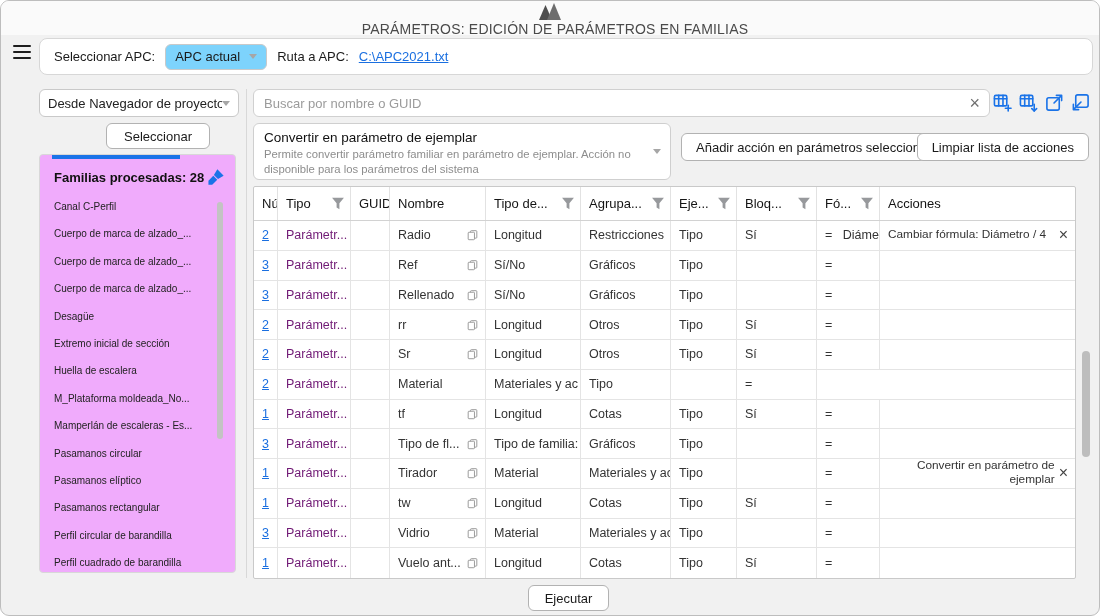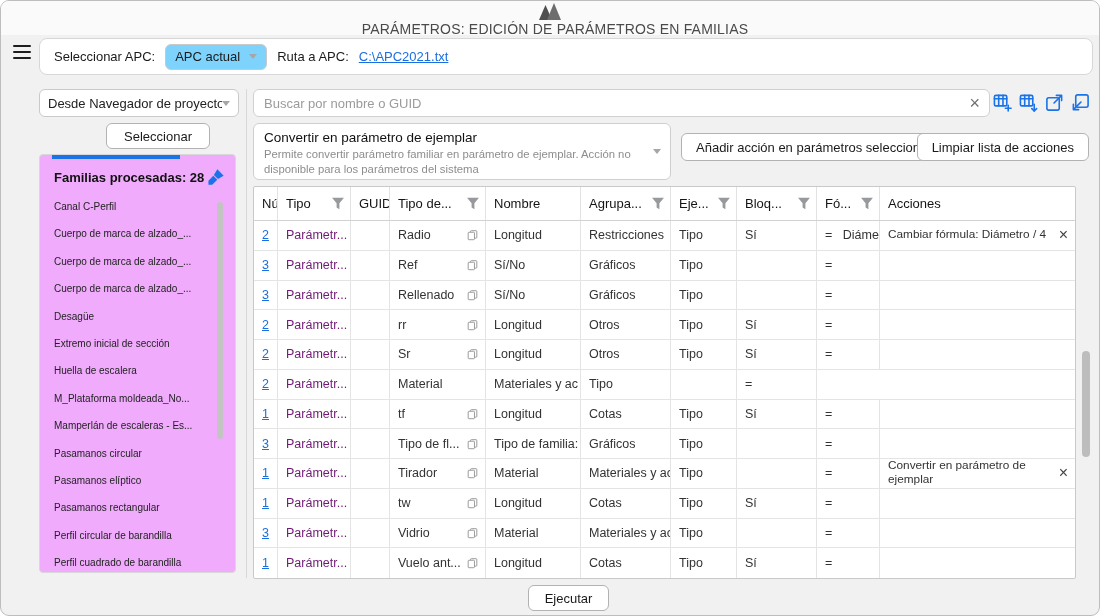--- a/index.html
+++ b/index.html
@@ -50,21 +50,21 @@
   
   .table{position:absolute;left:252px;top:185px;width:823px;background:#fff;border:1px solid #c9c9c9;border-radius:2px;}
   .grid{display:grid;grid-template-columns:24px 73px 39px 96px 95px 90px 66px 80px 63px minmax(0,1fr);}
   .thead{height:34px;border-bottom:1px solid #d2d2d2;}
   .th{display:flex;align-items:center;justify-content:space-between;padding:0 5px 0 8px;font-size:13px;color:#141414;border-right:1px solid #e2e2e2;overflow:hidden;white-space:nowrap;cursor:pointer;}
   .th:last-child{border-right:none;}
   .funnel{width:14px;height:13px;fill:#97999c;flex:none;margin-left:2px;cursor:pointer;}
   .trow{height:29.75px;border-bottom:1px solid #e4e4e4;}
   .trow:last-child{border-bottom:none;}
   .td{display:flex;align-items:center;padding:0 4px 0 8px;font-size:12.5px;color:#333;border-right:1px solid #e4e4e4;overflow:hidden;white-space:nowrap;}
-  .td:last-child{border-right:none;}
+  .td:last-child{border-right:none;text-align:right;}
   .c-num{justify-content:center;padding:0;}
   .numlink{color:#1a6fe0;text-decoration:underline;font-size:12.5px;cursor:pointer;}
   .orange{color:#701a75;}
   .copy{width:11px;height:12px;margin-left:auto;margin-right:3px;flex:none;fill:#fff;stroke:#969696;stroke-width:1.2;cursor:pointer;}
   .c-formula{white-space:pre;}
   .c-accion{justify-content:space-between;padding-right:7px;}
   .action-text{font-size:11.8px;line-height:1.18;white-space:normal;color:#333;}
   .rm{color:#444;font-size:16px;line-height:1;margin-left:4px;flex:none;cursor:pointer;}
   .vthumb{position:absolute;left:1081px;top:350px;width:8px;height:106px;background:#bdbdbd;border-radius:4px;}
   .exec-btn{position:absolute;left:527px;top:584px;width:81px;height:26px;}
@@ -193,32 +193,32 @@
             <path d="M0.5 0.7h11L7.3 5.8v5.5L4.7 9.6V5.8z"></path>
           </svg>
   </div>
 
   <div class="th">
     <span>GUID</span>
 
   </div>
 
   <div class="th">
+    <span>Nombre</span>
+
+  </div>
+
+  <div class="th">
     <span>Tipo de...</span>
     <svg class="funnel" viewBox="0 0 12 12">
             <path d="M0.5 0.7h11L7.3 5.8v5.5L4.7 9.6V5.8z"></path>
           </svg>
   </div>
 
   <div class="th">
-    <span>Nombre</span>
-
-  </div>
-
-  <div class="th">
     <span>Agrupa...</span>
     <svg class="funnel" viewBox="0 0 12 12">
             <path d="M0.5 0.7h11L7.3 5.8v5.5L4.7 9.6V5.8z"></path>
           </svg>
   </div>
 
   <div class="th">
     <span>Eje...</span>
     <svg class="funnel" viewBox="0 0 12 12">
             <path d="M0.5 0.7h11L7.3 5.8v5.5L4.7 9.6V5.8z"></path>

